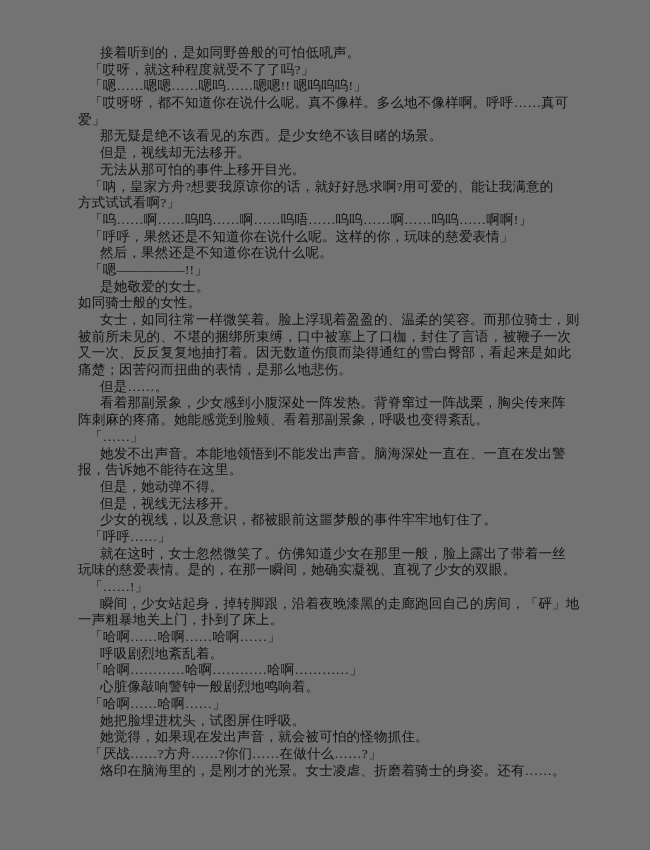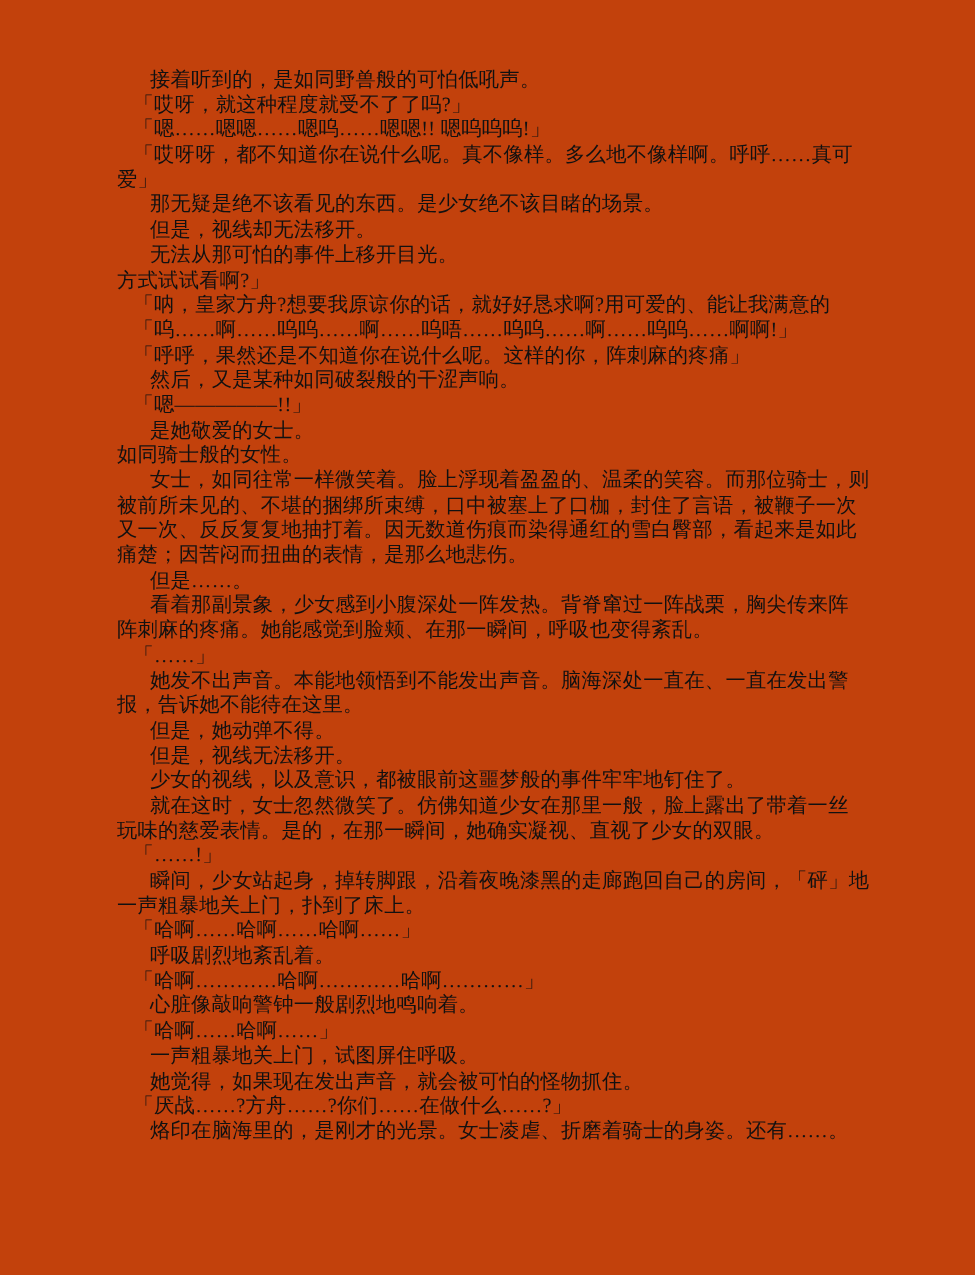--- a/index.html
+++ b/index.html
@@ -9,21 +9,21 @@
   body {
     width: 650px;
     height: 850px;
     background: #ffffff;
     overflow: hidden;
   }
   .page {
     position: relative;
     width: 650px;
     height: 850px;
-    background: #c2410c;
+    background: #737373;
     color: #111111;
     font-family: "Liberation Serif", "DejaVu Serif", serif;
     overflow: hidden;
   }
   .text-block {
     position: absolute;
     left: 78px;
     top: 45px;
     width: 560px;
     font-size: 13.5px;
@@ -44,49 +44,50 @@
 <div class="page">
   <div class="text-block" id="text-block" style="color: rgb(17, 17, 17);">
       <div class="line narrative">接着听到的，是如同野兽般的可怕低吼声。</div>
       <div class="line dialogue">「哎呀，就这种程度就受不了了吗?」</div>
       <div class="line dialogue">「嗯……嗯嗯……嗯呜……嗯嗯!! 嗯呜呜呜!」</div>
       <div class="line dialogue">「哎呀呀，都不知道你在说什么呢。真不像样。多么地不像样啊。呼呼……真可</div>
       <div class="line continuation">爱」</div>
       <div class="line narrative">那无疑是绝不该看见的东西。是少女绝不该目睹的场景。</div>
       <div class="line narrative">但是，视线却无法移开。</div>
       <div class="line narrative">无法从那可怕的事件上移开目光。</div>
+      <div class="line dialogue">「呐，皇家方舟?想要我原谅你的话，就好好恳求啊?用可爱的、能让我满意的</div>
       <div class="line continuation">方式试试看啊?」</div>
-      <div class="line dialogue">「呐，皇家方舟?想要我原谅你的话，就好好恳求啊?用可爱的、能让我满意的</div>
       <div class="line dialogue">「呜……啊……呜呜……啊……呜唔……呜呜……啊……呜呜……啊啊!」</div>
-      <div class="line dialogue">「呼呼，果然还是不知道你在说什么呢。这样的你，阵刺麻的疼痛」</div>
-      <div class="line narrative">然后，又是某种如同破裂般的干涩声响。</div>
+      <div class="line dialogue">「呼呼，果然还是不知道你在说什么呢。这样的你，玩味的慈爱表情」</div>
+      <div class="line narrative">然后，果然还是不知道你在说什么呢。</div>
       <div class="line dialogue">「嗯—————!!」</div>
       <div class="line narrative">是她敬爱的女士。</div>
       <div class="line continuation">如同骑士般的女性。</div>
       <div class="line narrative">女士，如同往常一样微笑着。脸上浮现着盈盈的、温柔的笑容。而那位骑士，则</div>
       <div class="line continuation">被前所未见的、不堪的捆绑所束缚，口中被塞上了口枷，封住了言语，被鞭子一次</div>
       <div class="line continuation">又一次、反反复复地抽打着。因无数道伤痕而染得通红的雪白臀部，看起来是如此</div>
       <div class="line continuation">痛楚；因苦闷而扭曲的表情，是那么地悲伤。</div>
       <div class="line narrative">但是……。</div>
       <div class="line narrative">看着那副景象，少女感到小腹深处一阵发热。背脊窜过一阵战栗，胸尖传来阵</div>
-      <div class="line continuation">阵刺麻的疼痛。她能感觉到脸颊、在那一瞬间，呼吸也变得紊乱。</div>
+      <div class="line continuation">阵刺麻的疼痛。她能感觉到脸颊、看着那副景象，呼吸也变得紊乱。</div>
       <div class="line dialogue">「……」</div>
       <div class="line narrative">她发不出声音。本能地领悟到不能发出声音。脑海深处一直在、一直在发出警</div>
       <div class="line continuation">报，告诉她不能待在这里。</div>
       <div class="line narrative">但是，她动弹不得。</div>
       <div class="line narrative">但是，视线无法移开。</div>
       <div class="line narrative">少女的视线，以及意识，都被眼前这噩梦般的事件牢牢地钉住了。</div>
+      <div class="line dialogue">「呼呼……」</div>
       <div class="line narrative">就在这时，女士忽然微笑了。仿佛知道少女在那里一般，脸上露出了带着一丝</div>
       <div class="line continuation">玩味的慈爱表情。是的，在那一瞬间，她确实凝视、直视了少女的双眼。</div>
       <div class="line dialogue">「……!」</div>
       <div class="line narrative">瞬间，少女站起身，掉转脚跟，沿着夜晚漆黑的走廊跑回自己的房间，「砰」地</div>
       <div class="line continuation">一声粗暴地关上门，扑到了床上。</div>
       <div class="line dialogue">「哈啊……哈啊……哈啊……」</div>
       <div class="line narrative">呼吸剧烈地紊乱着。</div>
       <div class="line dialogue">「哈啊…………哈啊…………哈啊…………」</div>
       <div class="line narrative">心脏像敲响警钟一般剧烈地鸣响着。</div>
       <div class="line dialogue">「哈啊……哈啊……」</div>
-      <div class="line narrative">一声粗暴地关上门，试图屏住呼吸。</div>
+      <div class="line narrative">她把脸埋进枕头，试图屏住呼吸。</div>
       <div class="line narrative">她觉得，如果现在发出声音，就会被可怕的怪物抓住。</div>
       <div class="line dialogue">「厌战……?方舟……?你们……在做什么……?」</div>
       <div class="line narrative">烙印在脑海里的，是刚才的光景。女士凌虐、折磨着骑士的身姿。还有……。</div>
     </div>
 </div>
 
 </body></html>

